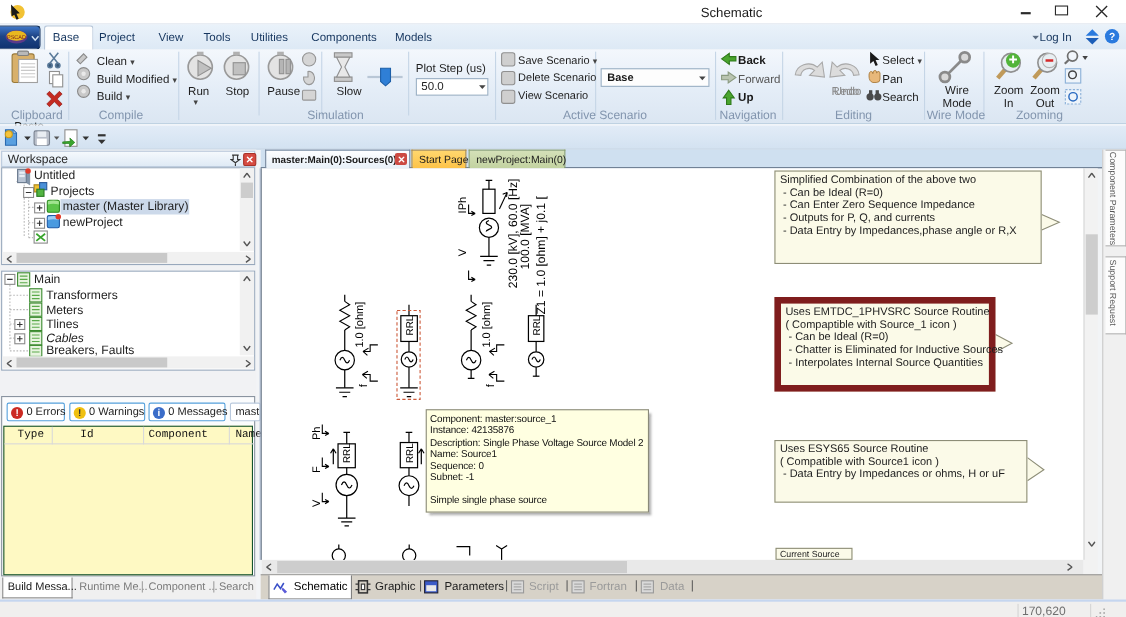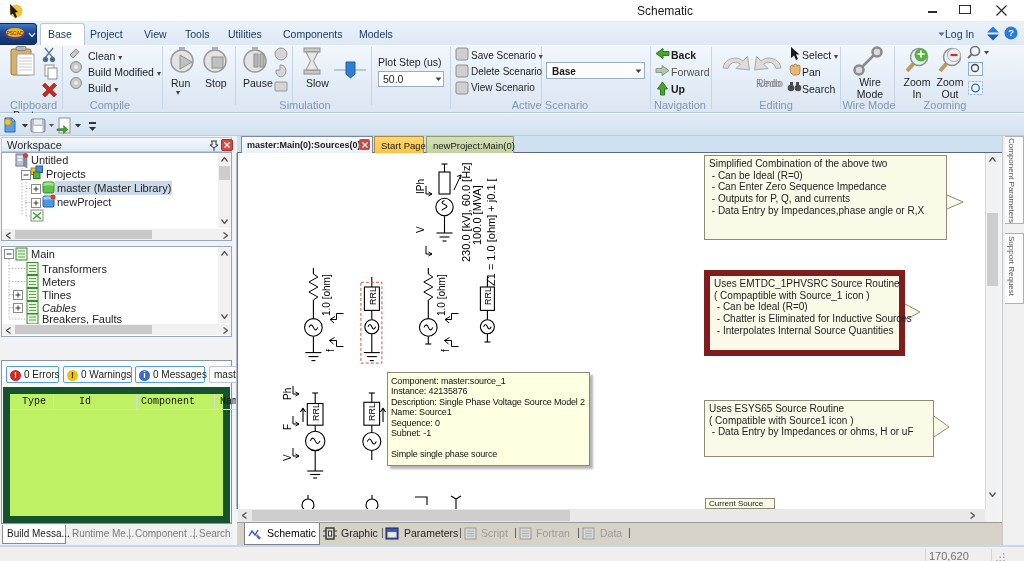--- a/index.html
+++ b/index.html
@@ -457,21 +457,21 @@
       <div class="abs" style="left:17px;top:2px;font-size:10px;color:#222;">0 Warnings</div>
     </div>
     <div class="abs" style="left:133px;top:5px;width:70px;height:17px;background:#fff;border:1px solid #54a0dc;border-radius:2px;">
       <div class="abs" style="left:3px;top:2.5px;width:11px;height:11px;border-radius:50%;background:#3a6cc8;color:#fff;font-size:9px;font-weight:bold;text-align:center;line-height:11px;">i</div>
       <div class="abs" style="left:17px;top:2px;font-size:10px;color:#222;">0 Messages</div>
     </div>
     <div class="abs" style="left:207px;top:5px;width:28px;height:17px;background:#fff;border:1px solid #b9c9dd;border-radius:2px;overflow:hidden;">
       <div class="abs" style="left:4px;top:2px;font-size:10px;color:#222;">mast</div>
     </div>
 
-    <div class="abs" style="left:1px;top:26px;width:227px;height:136px;background:#bef264;border:7px solid #14532d;">
+    <div class="abs" style="left:1px;top:26px;width:227px;height:136px;background:#fef9c3;border:1px solid #14532d;">
       <div class="abs" style="left:0;top:0;width:227px;height:16px;border-bottom:1px solid #d9d9d9;"></div>
       <div class="abs" style="left:43px;top:0;width:1px;height:16px;background:#d9d9d9;"></div>
       <div class="abs" style="left:126px;top:0;width:1px;height:16px;background:#d9d9d9;"></div>
       <div class="abs" style="left:204px;top:0;width:1px;height:16px;background:#d9d9d9;"></div>
       <div class="abs" style="left:12px;top:2px;font-family:'Liberation Mono',monospace;font-size:10px;color:#111;">Type</div>
       <div class="abs" style="left:49px;top:2px;font-family:'Liberation Mono',monospace;font-size:10px;color:#111;margin-left:20px;">Id</div>
       <div class="abs" style="left:131px;top:2px;font-family:'Liberation Mono',monospace;font-size:10px;color:#111;">Component</div>
       <div class="abs" style="left:210px;top:2px;font-family:'Liberation Mono',monospace;font-size:10px;color:#111;">Name</div>
     </div>
   </div>

